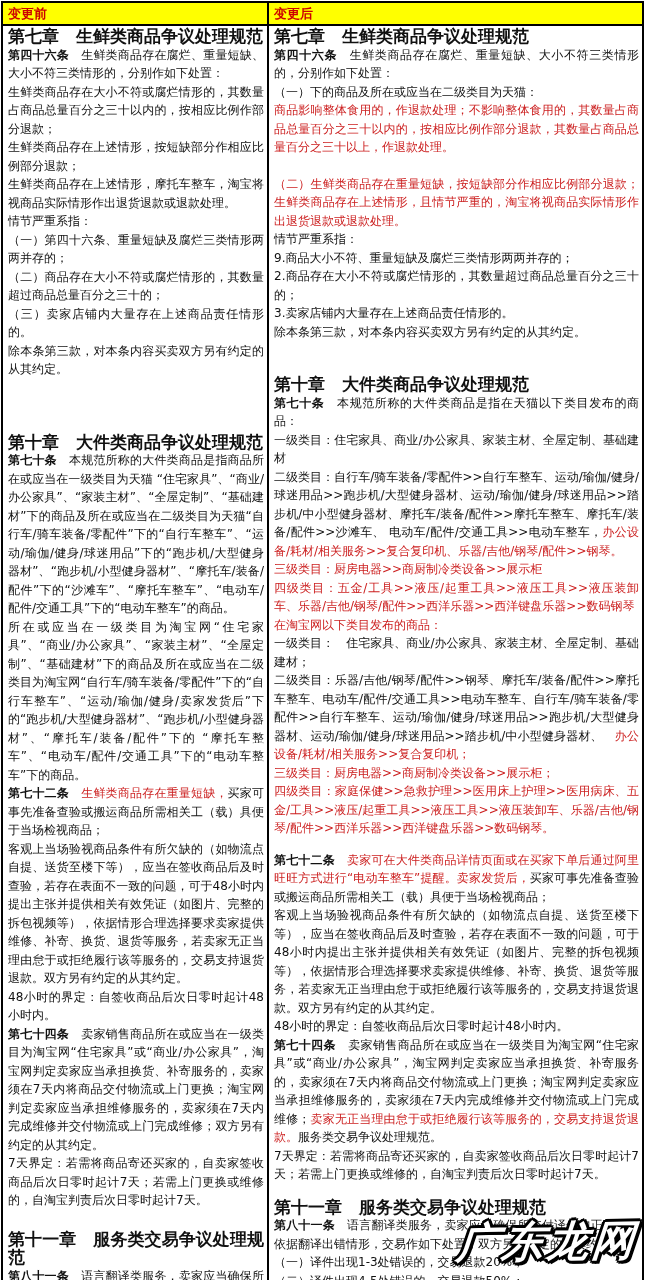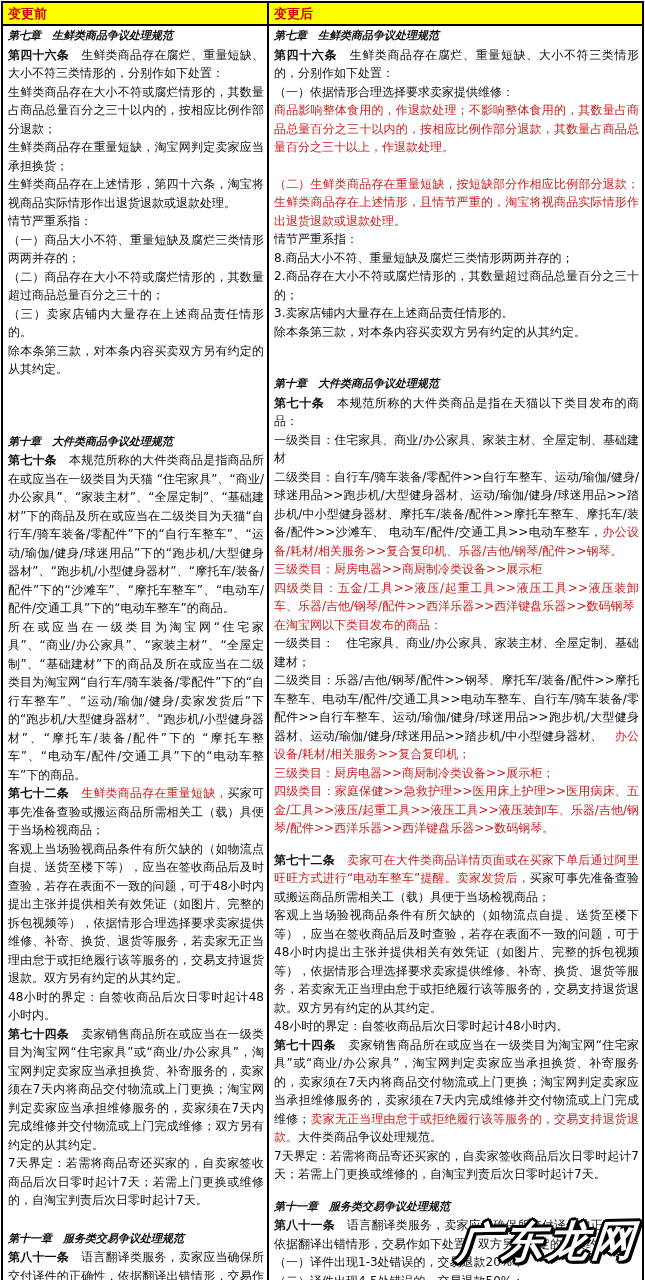--- a/index.html
+++ b/index.html
@@ -6,21 +6,21 @@
   html,body { background:#ffffff; }
   body { width:645px; font-family:"DejaVu Sans", sans-serif; }
   #page { position:relative; width:645px; height:1280px; overflow:hidden; background:#fff; }
   table.cmp { border-collapse:collapse; table-layout:fixed; width:643px; margin:1px 0 0 1px; }
   table.cmp col.c1 { width:266px; }
   table.cmp th, table.cmp td { border:2px solid #000; vertical-align:top; }
   th.hdr { background:#ffff00; color:#cc0000; font-size:13px; font-weight:bold;
            text-align:left; padding:2px 4px 1px 5px; height:20px; }
   td.colcell { padding:1px 3px 2px 5px; font-size:12px; line-height:18.5px; color:#111; }
   td.colcell p { margin:0; text-align:justify; }
-  .chapter { font-weight:bold; font-size:11px;font-style:italic; }
+  .chapter { font-weight:bold; font-size:17px; }
   .b { font-weight:bold; }
   .r { color:#cc2020; }
   .spacer { width:100%; }
   #watermark { position:absolute; right:8px; bottom:10px; font-size:42px; font-weight:bold;
     font-style:italic; letter-spacing:3px; color:#ffffff; white-space:nowrap;
     transform:skewX(-6deg) rotate(-1deg);
     text-shadow: 3px 0 0 #000, -3px 0 0 #000, 0 3px 0 #000, 0 -3px 0 #000,
                  2px 2px 0 #000, -2px -2px 0 #000, 2px -2px 0 #000, -2px 2px 0 #000,
                  3px 3px 0 #000; }
 </style>
@@ -38,69 +38,69 @@
         <th class="hdr">变更前</th>
         <th class="hdr">变更后</th>
       </tr>
     </thead>
     <tbody>
       <tr>
         <td class="colcell" id="col-before">
             <p class="chapter"><span class="b">第七章　生鲜类商品争议处理规范</span></p>
             <p><span class="b">第四十六条　</span><span>生鲜类商品存在腐烂、重量短缺、大小不符三类情形的，分别作如下处置：</span></p>
             <p><span>生鲜类商品存在大小不符或腐烂情形的，其数量占商品总量百分之三十以内的，按相应比例作部分退款；</span></p>
-            <p><span>生鲜类商品存在重量短缺，淘宝网判定卖家应当承担换货；</span></p>
-            <p><span>生鲜类商品存在上述情形，第四十六条，淘宝将视商品实际情形作出退货退款或退款处理。</span></p>
+            <p><span>生鲜类商品存在上述情形，按短缺部分作相应比例部分退款；</span></p>
+            <p><span>生鲜类商品存在上述情形，摩托车整车，淘宝将视商品实际情形作出退货退款或退款处理。</span></p>
             <p><span>情节严重系指：</span></p>
-            <p><span>（一）商品大小不符、重量短缺及腐烂三类情形两两并存的；</span></p>
+            <p><span>（一）第四十六条、重量短缺及腐烂三类情形两两并存的；</span></p>
             <p><span>（二）商品存在大小不符或腐烂情形的，其数量超过商品总量百分之三十的；</span></p>
             <p><span>（三）卖家店铺内大量存在上述商品责任情形的。</span></p>
             <p><span>除本条第三款，对本条内容买卖双方另有约定的从其约定。</span></p>
             <div class="spacer" style="height: 54px;"></div>
             <p class="chapter"><span class="b">第十章　大件类商品争议处理规范</span></p>
             <p><span class="b">第七十条　</span><span>本规范所称的大件类商品是指商品所在或应当在一级类目为天猫 “住宅家具”、“商业/办公家具”、“家装主材”、“全屋定制”、“基础建材”下的商品及所在或应当在二级类目为天猫“自行车/骑车装备/零配件”下的“自行车整车”、“运动/瑜伽/健身/球迷用品”下的“跑步机/大型健身器材”、“跑步机/小型健身器材”、“摩托车/装备/配件”下的“沙滩车”、“摩托车整车”、“电动车/配件/交通工具”下的“电动车整车”的商品。</span></p>
             <p><span>所在或应当在一级类目为淘宝网“住宅家具”、“商业/办公家具”、“家装主材”、“全屋定制”、“基础建材”下的商品及所在或应当在二级类目为淘宝网“自行车/骑车装备/零配件”下的“自行车整车”、“运动/瑜伽/健身/卖家发货后”下的“跑步机/大型健身器材”、“跑步机/小型健身器材”、“摩托车/装备/配件”下的 “摩托车整车”、“电动车/配件/交通工具”下的“电动车整车”下的商品。</span></p>
             <p><span class="b">第七十二条　</span><span class="r">生鲜类商品存在重量短缺，</span><span>买家可事先准备查验或搬运商品所需相关工（载）具便于当场检视商品；</span></p>
             <p><span>客观上当场验视商品条件有所欠缺的（如物流点自提、送货至楼下等），应当在签收商品后及时查验，若存在表面不一致的问题，可于48小时内提出主张并提供相关有效凭证（如图片、完整的拆包视频等），依据情形合理选择要求卖家提供维修、补寄、换货、退货等服务，若卖家无正当理由怠于或拒绝履行该等服务的，交易支持退货退款。双方另有约定的从其约定。</span></p>
             <p><span>48小时的界定：自签收商品后次日零时起计48小时内。</span></p>
             <p><span class="b">第七十四条　</span><span>卖家销售商品所在或应当在一级类目为淘宝网“住宅家具”或“商业/办公家具”，淘宝网判定卖家应当承担换货、补寄服务的，卖家须在7天内将商品交付物流或上门更换；淘宝网判定卖家应当承担维修服务的，卖家须在7天内完成维修并交付物流或上门完成维修；双方另有约定的从其约定。</span></p>
             <p><span>7天界定：若需将商品寄还买家的，自卖家签收商品后次日零时起计7天；若需上门更换或维修的，自淘宝判责后次日零时起计7天。</span></p>
             <div class="spacer" style="height: 20px;"></div>
             <p class="chapter"><span class="b">第十一章　服务类交易争议处理规范</span></p>
             <p><span class="b">第八十一条　</span><span>语言翻译类服务，卖家应当确保所交付译件的正确性，依据翻译出错情形，交易作如下处置，双方另有约定的从其约定：</span></p>
           </td>
         <td class="colcell" id="col-after">
             <p class="chapter"><span class="b">第七章　生鲜类商品争议处理规范</span></p>
             <p><span class="b">第四十六条　</span><span>生鲜类商品存在腐烂、重量短缺、大小不符三类情形的，分别作如下处置：</span></p>
-            <p><span>（一）依据情形合理选择要求卖家提供维修：</span></p>
+            <p><span>（一）下的商品及所在或应当在二级类目为天猫：</span></p>
             <p><span class="r">商品影响整体食用的，作退款处理；不影响整体食用的，其数量占商品总量百分之三十以内的，按相应比例作部分退款，其数量占商品总量百分之三十以上，作退款处理。</span></p>
             <div class="spacer" style="height: 18px;"></div>
             <p><span class="r">（二）生鲜类商品存在重量短缺，按短缺部分作相应比例部分退款；生鲜类商品存在上述情形，且情节严重的，淘宝将视商品实际情形作出退货退款或退款处理。</span></p>
             <p><span>情节严重系指：</span></p>
-            <p><span>8.商品大小不符、重量短缺及腐烂三类情形两两并存的；</span></p>
+            <p><span>9.商品大小不符、重量短缺及腐烂三类情形两两并存的；</span></p>
             <p><span>2.商品存在大小不符或腐烂情形的，其数量超过商品总量百分之三十的；</span></p>
             <p><span>3.卖家店铺内大量存在上述商品责任情形的。</span></p>
             <p><span>除本条第三款，对本条内容买卖双方另有约定的从其约定。</span></p>
             <div class="spacer" style="height: 34px;"></div>
             <p class="chapter"><span class="b">第十章　大件类商品争议处理规范</span></p>
             <p><span class="b">第七十条　</span><span>本规范所称的大件类商品是指在天猫以下类目发布的商品：</span></p>
             <p><span>一级类目：住宅家具、商业/办公家具、家装主材、全屋定制、基础建材</span></p>
             <p><span>二级类目：自行车/骑车装备/零配件&gt;&gt;自行车整车、运动/瑜伽/健身/球迷用品&gt;&gt;跑步机/大型健身器材、运动/瑜伽/健身/球迷用品&gt;&gt;踏步机/中小型健身器材、摩托车/装备/配件&gt;&gt;摩托车整车、摩托车/装备/配件&gt;&gt;沙滩车、 电动车/配件/交通工具&gt;&gt;电动车整车，</span><span class="r">办公设备/耗材/相关服务&gt;&gt;复合复印机、乐器/吉他/钢琴/配件&gt;&gt;钢琴。</span></p>
             <p><span class="r">三级类目：厨房电器&gt;&gt;商厨制冷类设备&gt;&gt;展示柜</span></p>
             <p><span class="r">四级类目：五金/工具&gt;&gt;液压/起重工具&gt;&gt;液压工具&gt;&gt;液压装卸车、乐器/吉他/钢琴/配件&gt;&gt;西洋乐器&gt;&gt;西洋键盘乐器&gt;&gt;数码钢琴</span></p>
             <p><span class="r">在淘宝网以下类目发布的商品：</span></p>
             <p><span>一级类目：　住宅家具、商业/办公家具、家装主材、全屋定制、基础建材；</span></p>
             <p><span>二级类目：乐器/吉他/钢琴/配件&gt;&gt;钢琴、摩托车/装备/配件&gt;&gt;摩托车整车、电动车/配件/交通工具&gt;&gt;电动车整车、自行车/骑车装备/零配件&gt;&gt;自行车整车、运动/瑜伽/健身/球迷用品&gt;&gt;跑步机/大型健身器材、运动/瑜伽/健身/球迷用品&gt;&gt;踏步机/中小型健身器材、　</span><span class="r">办公设备/耗材/相关服务&gt;&gt;复合复印机；</span></p>
             <p><span class="r">三级类目：厨房电器&gt;&gt;商厨制冷类设备&gt;&gt;展示柜；</span></p>
             <p><span class="r">四级类目：家庭保健&gt;&gt;急救护理&gt;&gt;医用床上护理&gt;&gt;医用病床、五金/工具&gt;&gt;液压/起重工具&gt;&gt;液压工具&gt;&gt;液压装卸车、乐器/吉他/钢琴/配件&gt;&gt;西洋乐器&gt;&gt;西洋键盘乐器&gt;&gt;数码钢琴。</span></p>
             <div class="spacer" style="height: 13px;"></div>
             <p><span class="b">第七十二条　</span><span class="r">卖家可在大件类商品详情页面或在买家下单后通过阿里旺旺方式进行“电动车整车”提醒。卖家发货后，</span><span>买家可事先准备查验或搬运商品所需相关工（载）具便于当场检视商品；</span></p>
             <p><span>客观上当场验视商品条件有所欠缺的（如物流点自提、送货至楼下等），应当在签收商品后及时查验，若存在表面不一致的问题，可于48小时内提出主张并提供相关有效凭证（如图片、完整的拆包视频等），依据情形合理选择要求卖家提供维修、补寄、换货、退货等服务，若卖家无正当理由怠于或拒绝履行该等服务的，交易支持退货退款。双方另有约定的从其约定。</span></p>
             <p><span>48小时的界定：自签收商品后次日零时起计48小时内。</span></p>
-            <p><span class="b">第七十四条　</span><span>卖家销售商品所在或应当在一级类目为淘宝网“住宅家具”或“商业/办公家具”，淘宝网判定卖家应当承担换货、补寄服务的，卖家须在7天内将商品交付物流或上门更换；淘宝网判定卖家应当承担维修服务的，卖家须在7天内完成维修并交付物流或上门完成维修；</span><span class="r">卖家无正当理由怠于或拒绝履行该等服务的，交易支持退货退款。</span><span>大件类商品争议处理规范。</span></p>
+            <p><span class="b">第七十四条　</span><span>卖家销售商品所在或应当在一级类目为淘宝网“住宅家具”或“商业/办公家具”，淘宝网判定卖家应当承担换货、补寄服务的，卖家须在7天内将商品交付物流或上门更换；淘宝网判定卖家应当承担维修服务的，卖家须在7天内完成维修并交付物流或上门完成维修；</span><span class="r">卖家无正当理由怠于或拒绝履行该等服务的，交易支持退货退款。</span><span>服务类交易争议处理规范。</span></p>
             <p><span>7天界定：若需将商品寄还买家的，自卖家签收商品后次日零时起计7天；若需上门更换或维修的，自淘宝判责后次日零时起计7天。</span></p>
             <div class="spacer" style="height: 14px;"></div>
             <p class="chapter"><span class="b">第十一章　服务类交易争议处理规范</span></p>
             <p><span class="b">第八十一条　</span><span>语言翻译类服务，卖家应当确保所交付译件的正确性，依据翻译出错情形，交易作如下处置，双方另有约定的从其约定：</span></p>
             <p><span>（一）译件出现1-3处错误的，交易退款20%；</span></p>
             <p><span>（二）译件出现4-5处错误的，交易退款50%；</span></p>
           </td>
       </tr>
     </tbody>
   </table>

